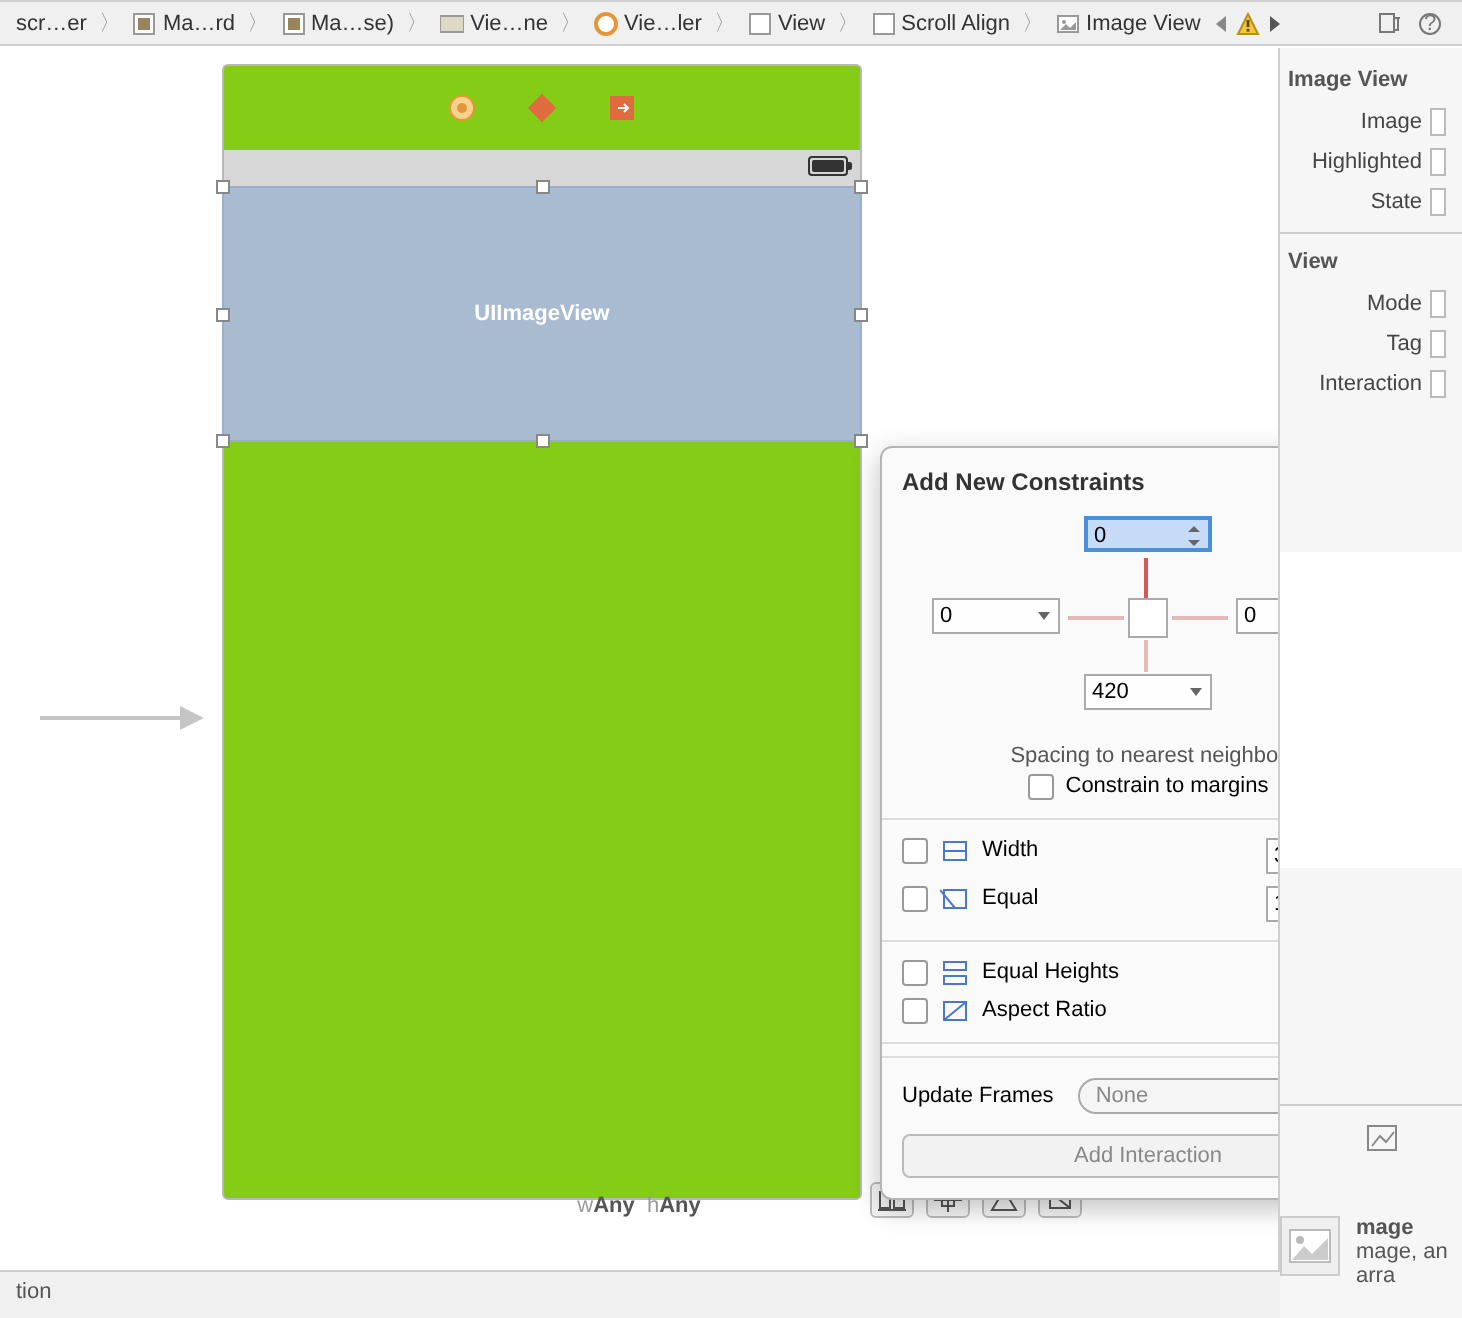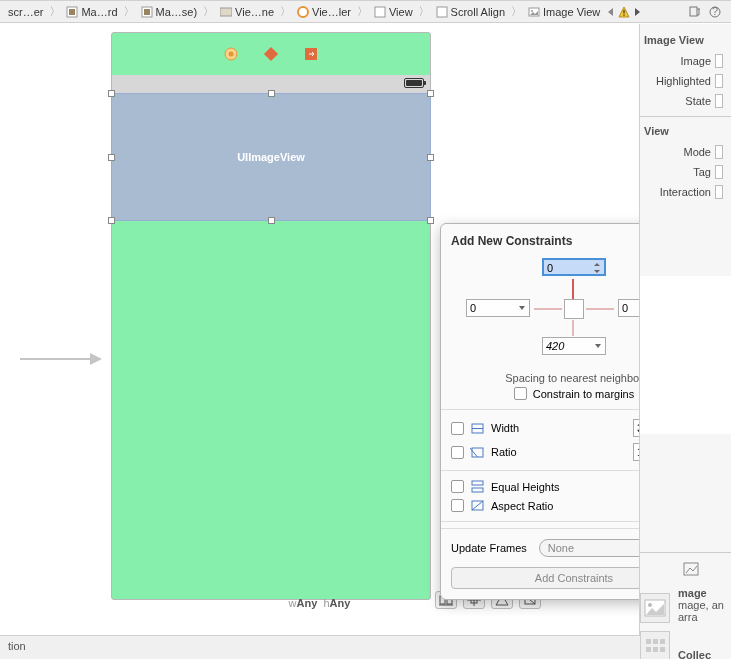--- a/index.html
+++ b/index.html
@@ -9,21 +9,21 @@
   .crumb { display:inline-flex; align-items:center; gap:3px; padding:0 4px; color:#333; }
   .sep { color:#999; }
   .mini-icon { width:12px; height:12px; display:inline-block; }
   .tri-warn { width:12px;height:12px; }
   .right-icons {margin-left:auto; display:flex; gap:8px; align-items:center; padding-right:6px;}
   .nav-tri { width:10px;height:10px; fill:#888;}
   .nav-tri.on{fill:#555;}
   
   .stage { position:absolute; left:0; top:23px; right:92px; bottom:40px; background:#fff; }
   .arrow-hint { position:absolute; left:20px; top:325px; width:86px; }
-  .device { position:absolute; left:111px; top:8px; width:320px; height:568px; border:1px solid #b8b8b8; border-radius:3px; background:#86efac; }
+  .device { position:absolute; left:111px; top:8px; width:320px; height:568px; border:1px solid #b8b8b8; border-radius:3px; background:#84cc16; }
   .dev-top { height:42px; display:flex; justify-content:center; align-items:center; gap:24px; }
   .dot { width:16px;height:16px;}
   .statusbar { position:absolute; top:42px; left:0; right:0; height:18px; background:#d7d7d7; text-align:right; padding:3px 6px 0 0;}
   .battery { display:inline-block;width:20px;height:10px;border:1px solid #333;border-radius:2px;position:relative;}
   .battery::after{content:"";position:absolute;right:-3px;top:2px;width:2px;height:4px;background:#333;border-radius:0 1px 1px 0;}
   .battery-fill{position:absolute;left:1px;top:1px;bottom:1px;right:1px;background:#333;border-radius:1px;}
   .uiimage { position:absolute; top:60px; left:-1px; width:320px; height:128px; background:#a9bbd1; color:#fff; font-weight:bold; font-size:14px; display:flex; align-items:center; justify-content:center; border:1px solid #9aaed0;}
   .handle { width:7px; height:7px; background:#fff; border:1px solid #888; position:absolute; }
   
   .sizeclass { position:absolute; bottom:10px; left:50%; transform:translateX(-50%); color:#555;}
@@ -34,42 +34,42 @@
   
   .popover { position:absolute; left:440px; top:222px; width:268px; background:#fafafa; border:1px solid #b5b5b5; border-radius:6px; box-shadow:0 4px 14px rgba(0,0,0,0.25); padding:10px;}
   .pop-title { font-weight:bold; color:#333; font-size:12px; margin-bottom:10px;}
   .spacer-cross { position:relative; width:196px; height:110px; margin:0 auto;}
   .numfld { width:64px; height:18px; border:1px solid #aaa; background:#fefefe; padding:0 14px 0 3px; position:relative; line-height:16px;}
   .numfld.sel{border:2px solid #4a90d9; background:#c5dbf8;}
   .dd-ar { position:absolute; right:2px; top:2px; width:10px;height:12px; fill:#666;}
   .numfld-top { position:absolute; top:0; left:66px; }
   .numfld-left { position:absolute; top:41px; left:-10px; }
   .numfld-right { position:absolute; top:41px; right:-10px; }
-  .numfld-bottom { position:absolute; top:79px; left:66px;font-style:italic; }
+  .numfld-bottom { position:absolute; top:79px; left:66px; }
   .strut { position:absolute; background:#e6b9b9; }
   .strut.on{background:#d55757;}
   .center-box{position:absolute;top:41px;left:88px;width:20px;height:20px;border:1px solid #aaa;background:#fff;}
   .caption { text-align:center; margin-top:4px; color:#555;}
-  .chkrow { display:flex; align-items:center; gap:6px; padding:3px 0; }
+  .chkrow { display:flex; gap:6px; padding:3px 0; }
   .chk { width:13px;height:13px;border:1px solid #999;border-radius:2px;background:#fff; flex:0 0 13px;}
   .dim-icon { width:15px;height:13px; flex:0 0 15px;}
   .valfld { width:64px;height:18px;border:1px solid #aaa;background:#fff;padding:0 14px 0 3px;position:relative;line-height:16px;margin-left:auto;}
   .hr { border:none; border-top:1px solid #ddd; margin:6px -10px;}
   .rowlbl { display:flex; align-items:center; gap:6px; padding:4px 0;}
   .seg { height:18px;border:1px solid #aaa;border-radius:10px;background:#f5f5f5;padding:0 8px;line-height:16px;color:#888; flex:1;}
   .seg.wide{margin-left:6px;}
   .big-btn{display:block;width:100%;height:22px;border:1px solid #bbb;border-radius:4px;background:#f2f2f2;color:#888;margin-top:6px;}
   .cursor{position:absolute;left:588px;top:258px;width:16px;height:16px;}
   
   .inspector { position:absolute; top:23px; right:0; width:92px; bottom:0; border-left:1px solid #cfcfcf; background:#f6f6f6; padding:6px 4px; overflow:hidden;}
   .ins-hdr{font-weight:bold;color:#555;margin:4px 0 4px 0;padding-bottom:2px;}
   .ins-row{text-align:right;color:#444;margin:6px 4px 0 0;font-size:11px;display:flex;justify-content:flex-end;align-items:center;gap:4px;}
   .mini-box{width:8px;height:14px;border:1px solid #bbb;background:#fff;flex:0 0 8px;}
   .ins-divider{border-top:1px solid #ccc;margin:8px -4px;}
-  .lib-row{display:flex;align-items:flex-end;gap:8px;margin-top:8px;}
+  .lib-row{display:flex;align-items:flex-start;gap:8px;margin-top:28px;}
   .lib-cell{width:30px;height:30px;border:1px solid #ccc;background:#efefef;flex:0 0 30px;display:flex;align-items:center;justify-content:center;}
   .lib-lbl{color:#555;font-size:9px;}
   .ins-cut{position:absolute;left:0;width:100%;top:252px;height:158px;background:#fff;}
   .footer-tab{position:absolute;bottom:0;left:0;height:24px;width:640px;border-top:1px solid #cfcfcf;background:#f0f0f0;padding:4px 8px;color:#555;}
 </style>
 </head>
 <body>
 
 <div class="crumbs">
   <span class="crumb">
@@ -256,21 +256,21 @@
     <div class="valfld"><span>320</span><svg class="dd-ar" viewBox="0 0 10 12">
           <path d="M2 4 L5 8 L8 4 Z"></path>
         </svg></div>
   </div>
   <div class="chkrow">
     <span class="chk"></span>
     <svg class="dim-icon" viewBox="0 0 15 13">
         <rect x="2" y="2" width="11" height="9" fill="none" stroke="#4a78c6"></rect>
         <line x="7.5" y1="2" x2="7.5" y2="11" stroke="#4a78c6"></line>
       </svg>
-    <span>Ratio</span>
+    <span>Equal</span>
     <div class="valfld"><span>128</span><svg class="dd-ar" viewBox="0 0 10 12">
           <path d="M2 4 L5 8 L8 4 Z"></path>
         </svg></div>
   </div>
   <hr class="hr">
   <div class="chkrow">
       <span class="chk"></span>
       <svg class="dim-icon" viewBox="0 0 15 13">
         <rect x="2" y="1" width="11" height="4" fill="none" stroke="#4a78c6"></rect>
         <rect x="2" y="8" width="11" height="4" fill="none" stroke="#4a78c6"></rect>
@@ -284,21 +284,21 @@
         <line x1="2" y1="11" x2="13" y2="2" stroke="#4a78c6"></line>
       </svg>
       <span>Aspect Ratio</span>
     </div>
   <hr class="hr">
   <hr class="hr">
   <div class="rowlbl">
       <span>Update Frames</span>
       <div class="seg wide"><span>None</span></div>
     </div>
-  <button class="big-btn"><span>Add Constraints</span></button>
+  <button class="big-btn"><span>Add Interaction</span></button>
 </div>
 
 <div class="inspector">
   <div class="ins-hdr">Image View</div>
   <div class="ins-row">
       <span>Image</span>
       <span class="mini-box"></span>
     </div>
   <div class="ins-row">
       <span>Highlighted</span>

